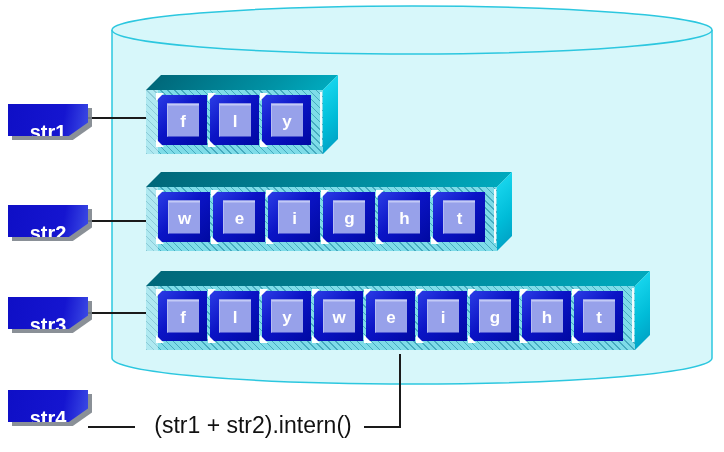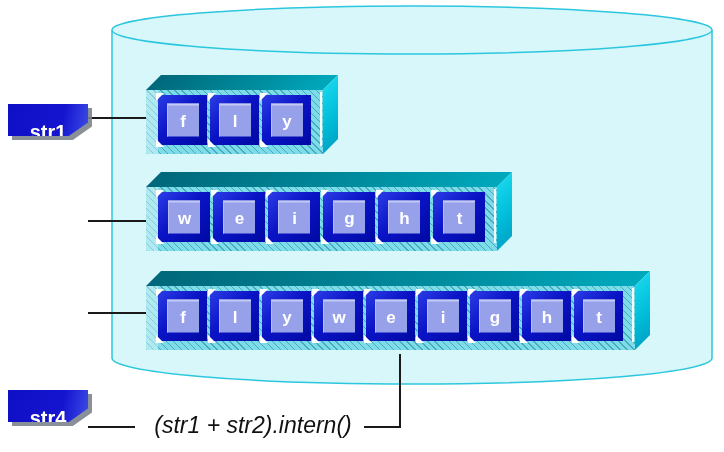--- a/index.html
+++ b/index.html
@@ -68,21 +68,21 @@
     position:absolute; left:50%; top:50%; transform:translate(-50%,-50%);
     width:31px; height:31px; background:#97a1ea;
     border-top:2px solid #c3caf6; border-left:1px solid #b4bcf2;
     display:flex; align-items:center; justify-content:center;
   }
   .tile-letter { color:#ffffff; font-weight:bold; font-size:17px; }
 
   
   .intern-expr {
     position:absolute; left:142px; top:412px; width:222px;
-    text-align:center; font-size:23px; color:#111111; white-space:nowrap;font-style:italic;
+    text-align:center; font-size:23px; color:#111111; white-space:nowrap;
   }
 </style>
 </head>
 <body>
 
 <div class="stage">
 
   <svg class="cylinder-svg" viewBox="0 0 724 452" xmlns="http://www.w3.org/2000/svg">
     <path d="M112,30 L112,358 C112,372.4 246.3,384 412,384 C577.7,384 712,372.4 712,358 L712,30 Z" fill="#d7f7fa" stroke="none"></path>
     <path d="M112,30 L112,358 C112,372.4 246.3,384 412,384 C577.7,384 712,372.4 712,358 L712,30" fill="none" stroke="#2cc7df" stroke-width="1.5"></path>
@@ -208,20 +208,30 @@
           </div>
         </div>
       </div>
   </div>
 
   <div class="tag tag1">
     <div class="tag-shape">
       <span>str1</span>
     </div>
   </div>
+  <div class="tag tag2">
+    <div class="tag-shape">
+      <span>str2</span>
+    </div>
+  </div>
+  <div class="tag tag3">
+    <div class="tag-shape">
+      <span>str3</span>
+    </div>
+  </div>
   <div class="tag tag4">
     <div class="tag-shape">
       <span>str4</span>
     </div>
   </div>
 
   <div class="intern-expr">(str1 + str2).intern()</div>
 
 </div>
 

